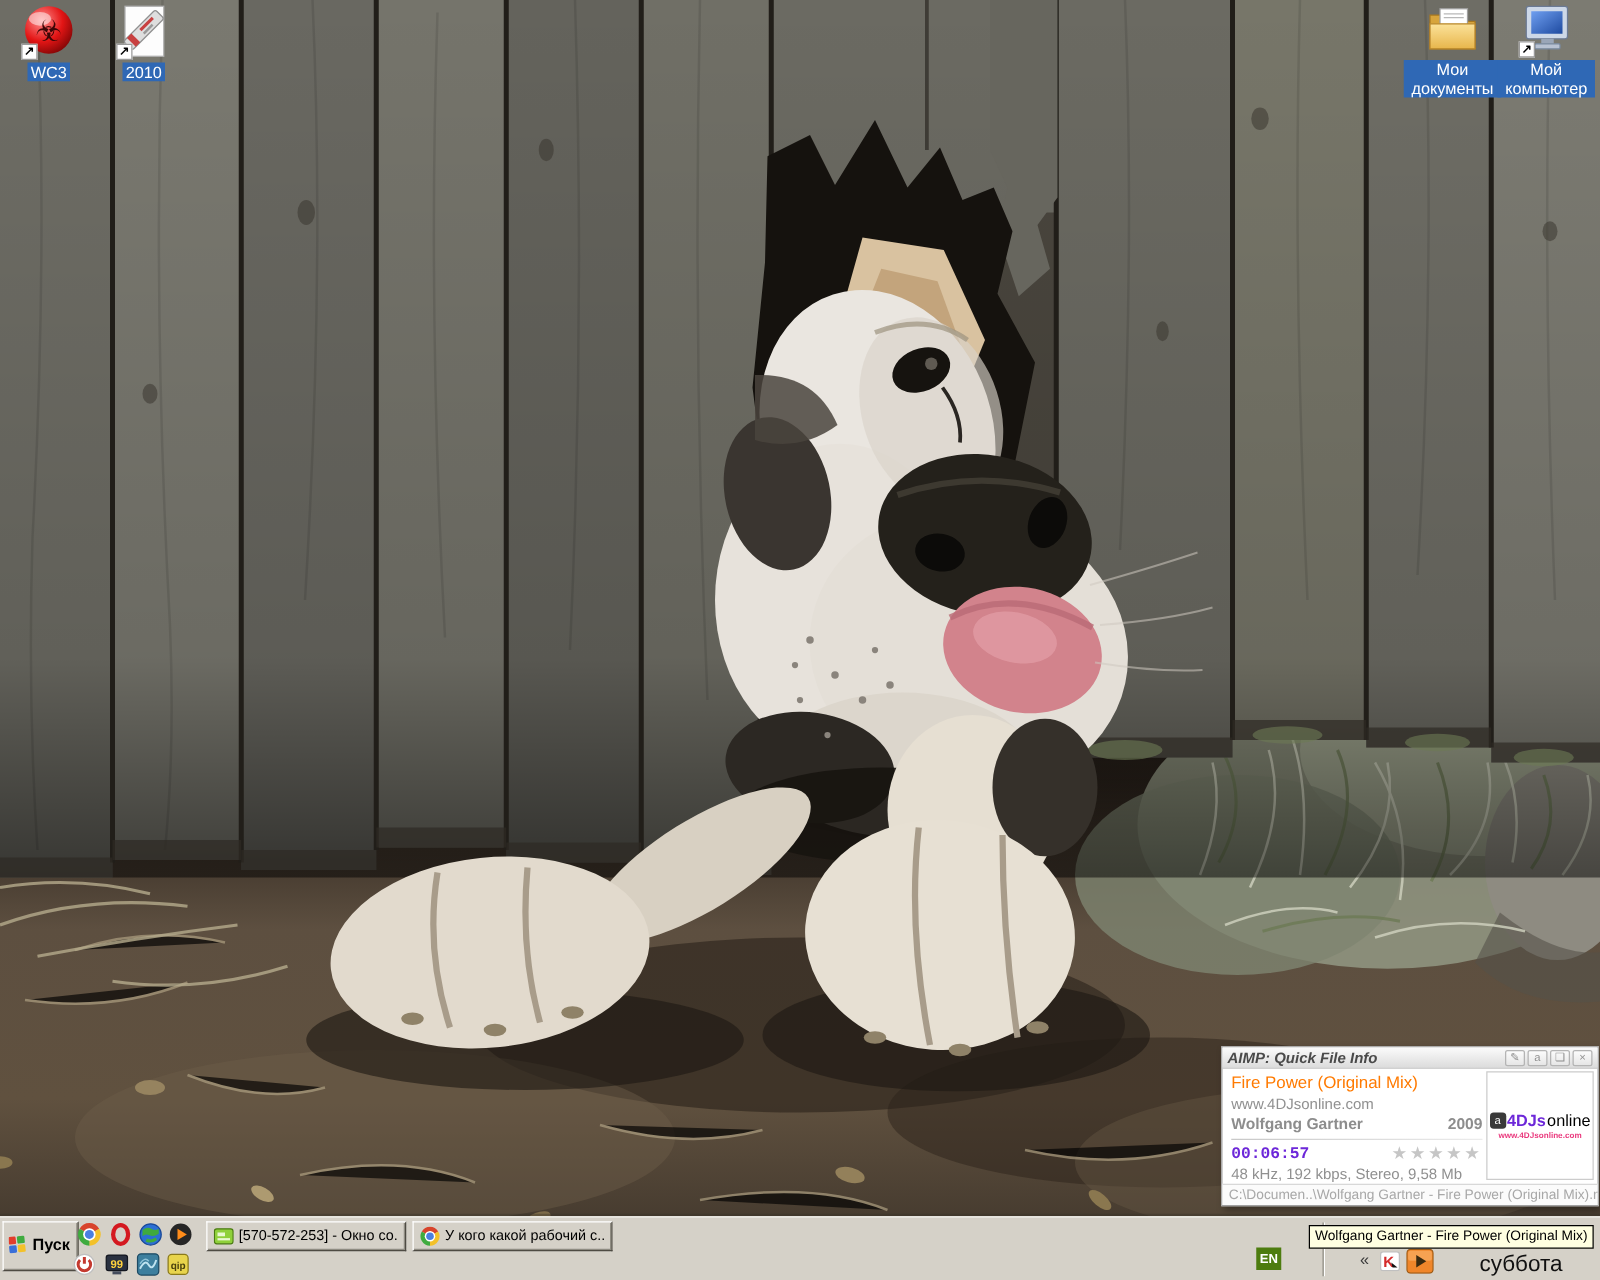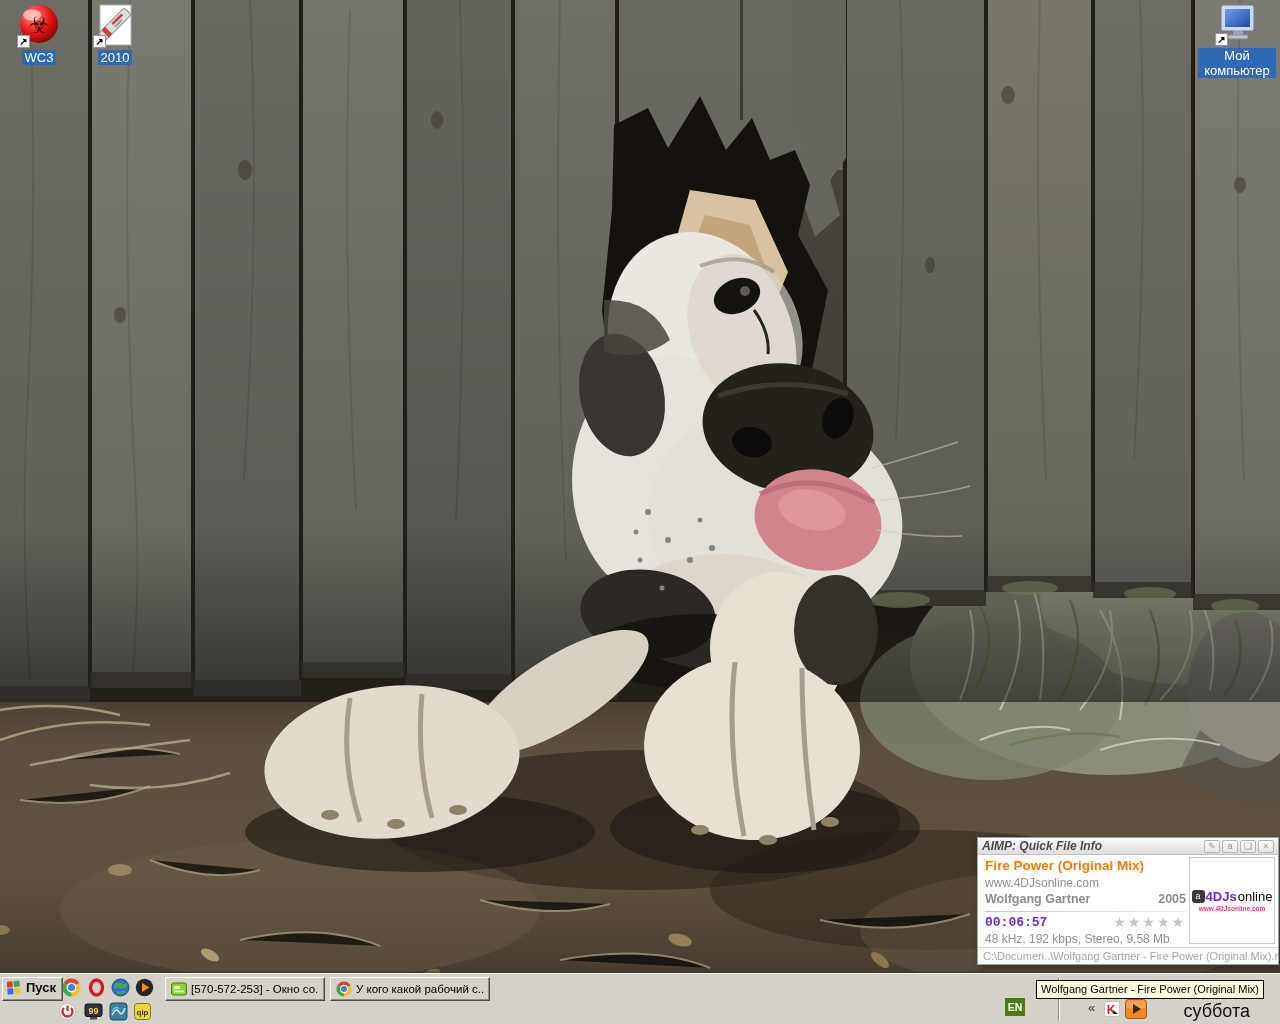--- a/index.html
+++ b/index.html
@@ -22,21 +22,21 @@
   .aimp { position:absolute; left:977px; top:837px; width:302px; height:128px; z-index:20;
           background:#fff; border:1px solid #a0a0a0; box-shadow:2px 3px 6px rgba(0,0,0,.35);
           font-family:"Liberation Sans",sans-serif; }
   .aimp-title { height:17px; background:linear-gradient(#fbfbfb,#dcdcdc); border-bottom:1px solid #c2c2c2;
                 display:flex; align-items:center; padding:0 4px;justify-content:space-between; }
   .aimp-title-text { flex:1; font-size:12px; font-weight:bold; font-style:italic; color:#4a4a4a; }
   .aimp-btn { width:16px; height:13px; margin-left:2px; background:linear-gradient(#fcfcfc,#e6e6e6);
               border:1px solid #b4b4b4; border-radius:2px; font-size:9px; line-height:11px;
               text-align:center; color:#8f8f8f; cursor:pointer; }
   .aimp-body { position:relative; height:92px; }
-  .aimp-track { position:absolute; left:7px; top:3px; color:#ff7a00; font-weight:bold; font-size:13.5px; }
+  .aimp-track { position:absolute; left:7px; top:3px; color:#ff7a00; font-weight:normal; font-size:13.5px; }
   .aimp-site  { position:absolute; left:7px; top:21px; color:#909090; font-size:12px; }
   .aimp-artist-row { position:absolute; left:7px; top:37px; width:201px; display:flex;
                      justify-content:space-between; color:#8d8d8d; font-size:12.5px;font-weight:bold; }
   .aimp-divider { position:absolute; left:7px; top:56px; width:201px; height:1px;
                   background:linear-gradient(to right,#c8c8c8,#ececec); }
   .aimp-time-row { position:absolute; left:7px; top:59px; width:201px; display:flex;
                    justify-content:space-between; align-items:center; }
   .aimp-time { color:#6d28d9; font-weight:bold; font-size:13px;font-family:Liberation Mono, monospace; }
   .aimp-stars { color:#c6c6c6; font-size:14px; letter-spacing:2px; }
   .aimp-fmt { position:absolute; left:7px; top:77px; color:#909090; font-size:12px; }
@@ -50,36 +50,36 @@
   .aimp-logo-url  { color:#ea3a7e; font-weight:bold; font-size:6.5px; margin-top:1px; }
   .aimp-path { position:absolute; left:0; bottom:0; width:100%; height:17px; border-top:1px solid #d8d8d8;
                background:#fbfbfb; color:#a8a8a8; font-size:11px; line-height:16px; padding-left:5px;
                white-space:nowrap; overflow:hidden; }
 
   
   .taskbar { position:absolute; left:0; bottom:0; width:1280px; height:51px; z-index:30;
              background:#d5d1c8; border-top:1px solid #f8f7f2; box-shadow:0 -2px 0 rgba(55,50,40,.4); }
   .classic-raised { background:#d5d1c8; border:1px solid; border-color:#ffffff #4e4b43 #4e4b43 #ffffff;
                     box-shadow:inset -1px -1px 0 #8f8c82; }
-  .start-btn { position:absolute; left:2px; top:3px; height:24px; padding:0 6px 4px 4px; display:flex;
+  .start-btn { position:absolute; left:2px; top:3px; height:40px; padding:0 6px 4px 4px; display:flex;
                align-items:center; gap:4px; font-size:13px; font-weight:bold; color:#000; cursor:pointer; }
   .ql { position:absolute; width:19px; height:19px; cursor:pointer; }
   .task-btn { position:absolute; top:3px; height:24px; width:160px; display:flex; align-items:center;
               gap:4px; padding:0 5px; font-size:11.5px; color:#000; cursor:pointer; overflow:hidden; }
   .task-btn span { white-space:nowrap; overflow:hidden; }
   .tray-sep { position:absolute; left:1058px; top:4px; bottom:3px; width:2px;
               border-left:1px solid #8f8c82; border-right:1px solid #ffffff; }
   .tray-lang { position:absolute; left:1005px; top:24px; width:20px; height:18px; background:#4d7c0f;
                color:#fff; font-size:10.5px; font-weight:bold; text-align:center; line-height:18px; cursor:pointer; }
   .tray-chevron { position:absolute; left:1088px; top:26px; font-size:13px; color:#3a3a3a; cursor:pointer; }
   .tray-icon { position:absolute; cursor:pointer; }
   .tray-day { position:absolute; right:30px; top:27px; font-size:18px; color:#111; }
 
   
-  .tooltip { position:absolute; right:16px; top:980px; z-index:40; background:#ffffe1;
+  .tooltip { position:absolute; right:5px; top:980px; z-index:40; background:#ffffe1;
              border:1px solid #000; font-size:11px; line-height:17px; padding:0 4px;
              color:#000; white-space:nowrap; }
 </style>
 </head>
 <body>
 
 <div class="desktop">
 
   <svg class="wallpaper" width="1280" height="1024" viewBox="0 0 1280 1024">
     <defs>
@@ -334,20 +334,32 @@
           <rect x="8" y="15" width="5" height="10" fill="#c84040"></rect>
           <rect x="20" y="17" width="14" height="2.5" fill="#c84040"></rect>
           <rect x="20" y="21" width="10" height="2" fill="#9a9a9a"></rect>
         </g>
       </svg>
       <div class="shortcut-arrow">↗</div>
     </div>
     <div class="icon-label">2010</div>
   </div>
 
+  <div class="icon-item" style="left:1123px; top:2px;">
+    <div class="icon-art">
+      <svg width="44" height="44" viewBox="0 0 44 44">
+        <path d="M4,10 L18,10 L22,15 L40,15 L40,37 L4,37 Z" fill="#d7a43c" stroke="#a87820"></path>
+        <rect x="12" y="5" width="22" height="16" fill="#ffffff" stroke="#a0a0a0"></rect>
+        <line x1="15" y1="9" x2="31" y2="9" stroke="#b8b8b8"></line>
+        <line x1="15" y1="12" x2="31" y2="12" stroke="#b8b8b8"></line>
+        <path d="M4,17 L40,17 L40,37 L4,37 Z" fill="url(#folderG)" stroke="#b8862a"></path>
+      </svg>
+    </div>
+    <div class="icon-label">Мои документы</div>
+  </div>
 
   <div class="icon-item" style="left:1198px; top:2px;">
     <div class="icon-art">
       <svg width="44" height="44" viewBox="0 0 44 44">
         <rect x="6" y="3" width="33" height="26" rx="2" fill="#cdd8e8" stroke="#6b7a94"></rect>
         <rect x="10" y="7" width="25" height="18" fill="url(#screenG)"></rect>
         <rect x="18" y="29" width="10" height="4" fill="#9aa6b8"></rect>
         <rect x="13" y="33" width="20" height="4" rx="1" fill="#b8c2d2" stroke="#7a8aa0"></rect>
       </svg>
       <div class="shortcut-arrow">↗</div>
@@ -361,21 +373,21 @@
       <span class="aimp-btn">✎</span>
       <span class="aimp-btn">a</span>
       <span class="aimp-btn">❏</span>
       <span class="aimp-btn">×</span>
     </div>
     <div class="aimp-body">
       <div class="aimp-track">Fire Power (Original Mix)</div>
       <div class="aimp-site">www.4DJsonline.com</div>
       <div class="aimp-artist-row">
         <span>Wolfgang Gartner</span>
-        <span>2005</span>
+        <span>2009</span>
       </div>
       <div class="aimp-divider"></div>
       <div class="aimp-time-row">
         <span class="aimp-time">00:06:57</span>
         <span class="aimp-stars">★★★★★</span>
       </div>
       <div class="aimp-fmt">48 kHz, 192 kbps, Stereo, 9,58 Mb</div>
       <div class="aimp-art">
         <div class="aimp-logo-row">
           <span class="aimp-logo-badge">a</span>

